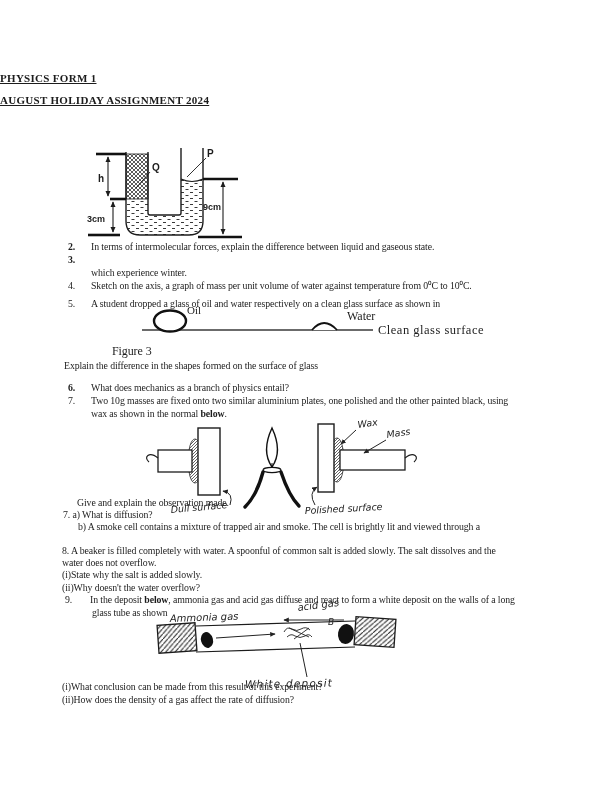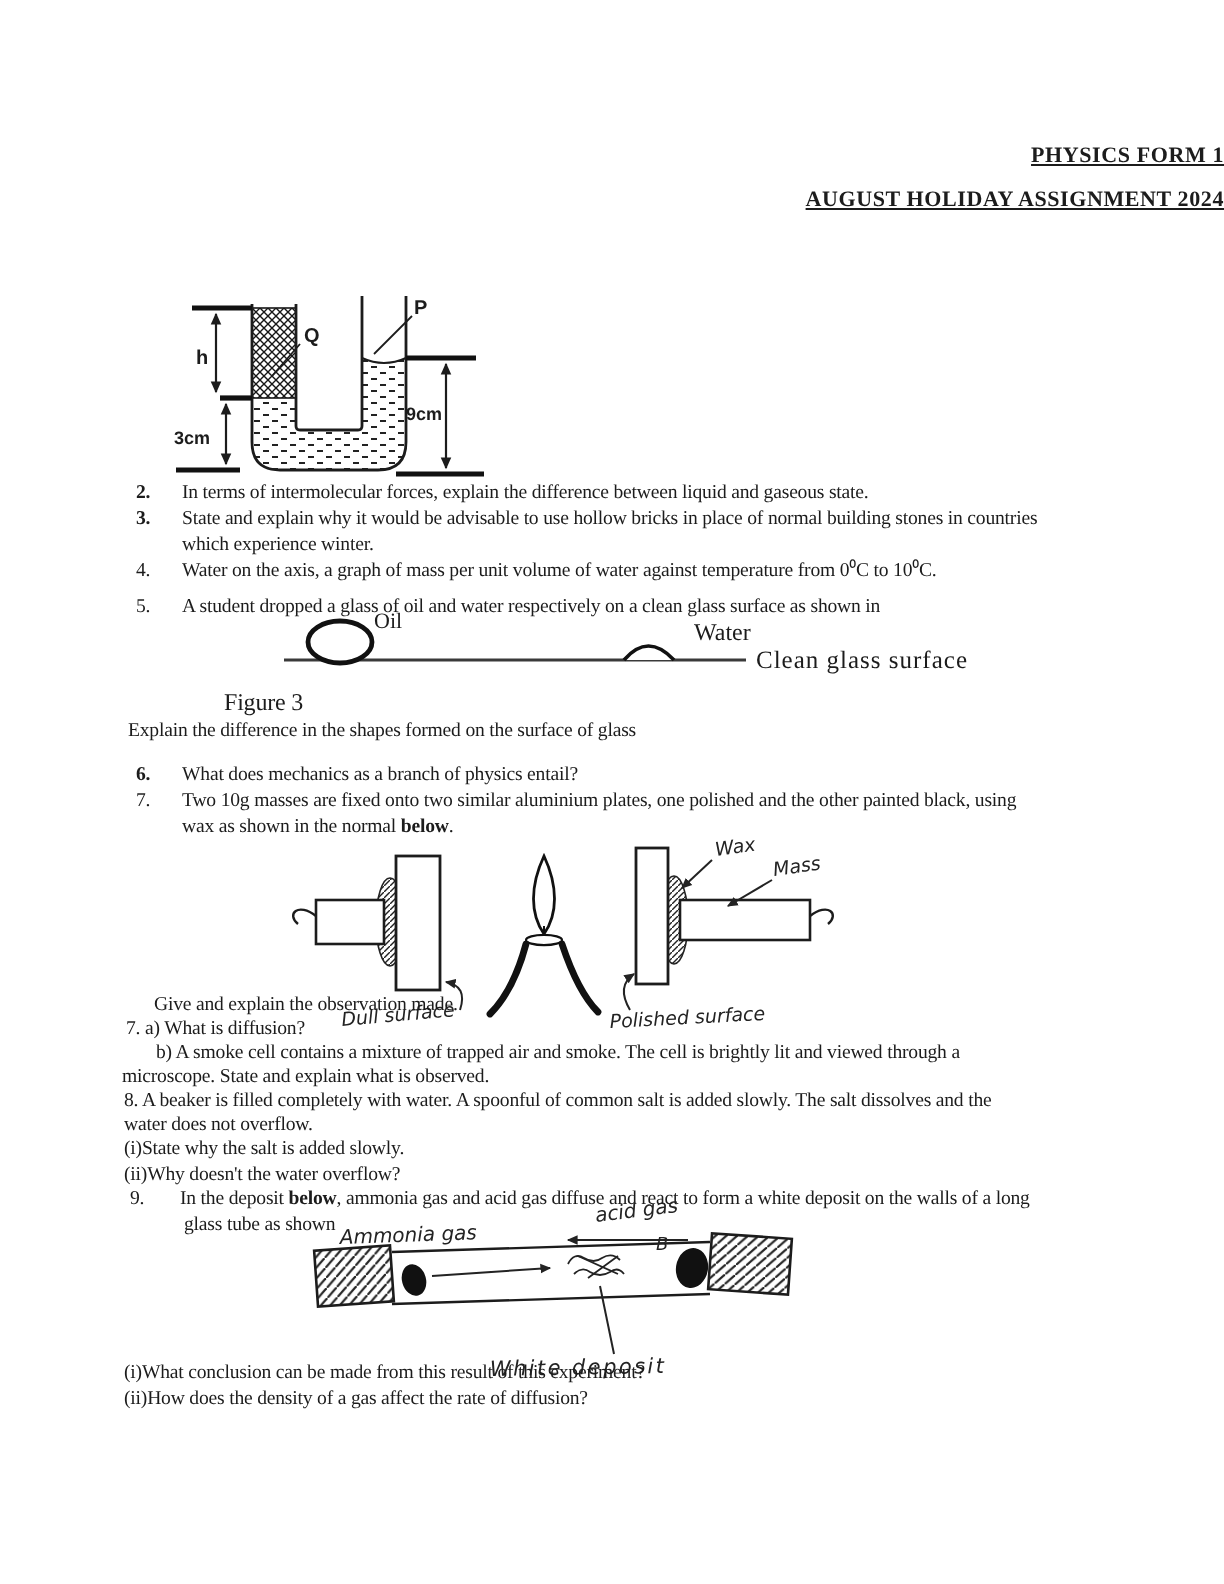--- a/index.html
+++ b/index.html
@@ -3,21 +3,21 @@
 <meta charset="utf-8">
 <style>
   * { margin:0; padding:0; box-sizing:border-box; }
   html,body { background:#ffffff; }
   .page {
     position:relative; width:612px; height:792px; background:#ffffff;
     font-family:"Liberation Serif", serif; color:#1c1c1c; overflow:hidden;
   }
   .t { position:absolute; font-size:9.8px; letter-spacing:-0.1px; white-space:nowrap; line-height:1.15; }
   .b { font-weight:bold; }
-  .center { left:0; width:612px; text-align:right; }
+  .center { left:0; width:612px; text-align:left; }
   .title { font-weight:bold; text-decoration:underline; font-size:11px; letter-spacing:.3px; }
   .fig { position:absolute; }
   svg text { fill:#1c1c1c; }
   .svgbold { font-family:"Liberation Sans", sans-serif; font-weight:bold; }
   .svgser  { font-family:"Liberation Serif", serif; }
   .svghand { font-family:"DejaVu Sans", sans-serif; font-style:italic; fill:#232323; }
   .ink { stroke:#1c1c1c; fill:none; }
 </style>
 </head>
 <body>
@@ -70,24 +70,23 @@
       <text class="svgbold" x="66" y="25" font-size="10">Q</text>
       <text class="svgbold" x="121" y="11" font-size="10">P</text>
       <text class="svgbold" x="1" y="76" font-size="9">3cm</text>
       <text class="svgbold" x="117" y="64" font-size="9">9cm</text>
     </svg>
   </div>
 
   <div class="t b" style="left:68px;top:241px">2.</div>
   <div class="t" style="left:91px;top:241px">In terms of intermolecular forces, explain the difference between liquid and gaseous state.</div>
   <div class="t b" style="left:68px;top:254px">3.</div>
-  <div class="t" style="left:91px;top:254px">State and explain why it would be advisable to use hollow bricks in place of normal building stones in countries</div>
   <div class="t" style="left:91px;top:267px">which experience winter.</div>
   <div class="t" style="left:68px;top:280px">4.</div>
-  <div class="t" style="left:91px;top:280px">Water on the axis, a graph of mass per unit volume of water against temperature from 0⁰C to 10⁰C.</div>
+  <div class="t" style="left:91px;top:280px">Sketch on the axis, a graph of mass per unit volume of water against temperature from 0⁰C to 10⁰C.</div>
   <div class="t" style="left:68px;top:298px">5.</div>
   <div class="t" style="left:91px;top:298px">A student dropped a glass of oil and water respectively on a clean glass surface as shown in</div>
 
   <div class="fig" style="left:140px;top:300px">
     <svg width="360" height="42" viewBox="0 0 360 42">
       <g>
         <line x1="2" y1="30" x2="233" y2="30" stroke="#3a3a3a" stroke-width="1.6"></line>
       </g>
       <ellipse cx="30" cy="21" rx="16" ry="10.5" fill="#fff" stroke="#111" stroke-width="2.4"></ellipse>
       <path d="M172,30 Q184,16 197,30" fill="#fff" stroke="#111" stroke-width="1.8"></path>
@@ -144,21 +143,20 @@
       <text class="svghand" x="223" y="15" font-size="9.5" transform="rotate(-8 223 15)">Wax</text>
       <text class="svghand" x="252" y="25" font-size="9.5" transform="rotate(-8 252 25)">Mass</text>
       <text class="svghand" x="170" y="101" font-size="9.5" transform="rotate(-3 170 101)">Polished surface</text>
       <text class="svghand" x="36" y="100" font-size="9.5" transform="rotate(-5 36 100)">Dull surface</text>
     </svg>
   </div>
 
   <div class="t" style="left:77px;top:497px">Give and explain the observation made.</div>
   <div class="t" style="left:63px;top:509px">7. a) What is diffusion?</div>
   <div class="t" style="left:78px;top:521px">b) A smoke cell contains a mixture of trapped air and smoke. The cell is brightly lit and viewed through a</div>
-  <div class="t" style="left:61px;top:533px">microscope.  State and explain what is observed.</div>
   <div class="t" style="left:62px;top:545px">8. A beaker is filled completely with water.  A spoonful of common salt is added slowly.  The salt dissolves and the</div>
   <div class="t" style="left:62px;top:557px">water does not overflow.</div>
   <div class="t" style="left:62px;top:569px">(i)State why the salt is added slowly.</div>
   <div class="t" style="left:62px;top:582px">(ii)Why doesn't the water overflow?</div>
 
   <div class="t" style="left:65px;top:594px">9.</div>
   <div class="t" style="left:90px;top:594px"><span>In the deposit </span><span class="b">below</span><span>, ammonia gas and acid gas diffuse and react to form a white deposit on the walls of a long</span></div>
   <div class="t" style="left:92px;top:607px">glass tube as shown</div>
 
   <div class="fig" style="left:148px;top:598px">

